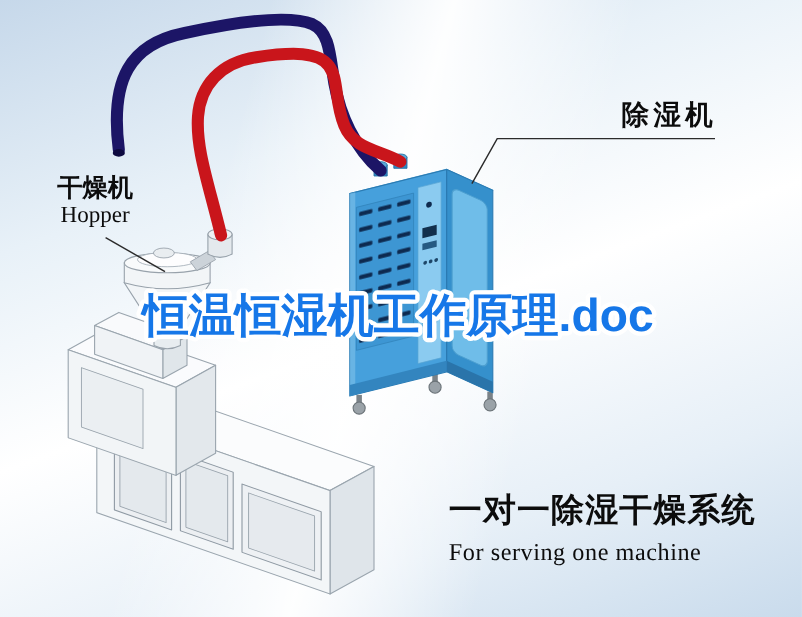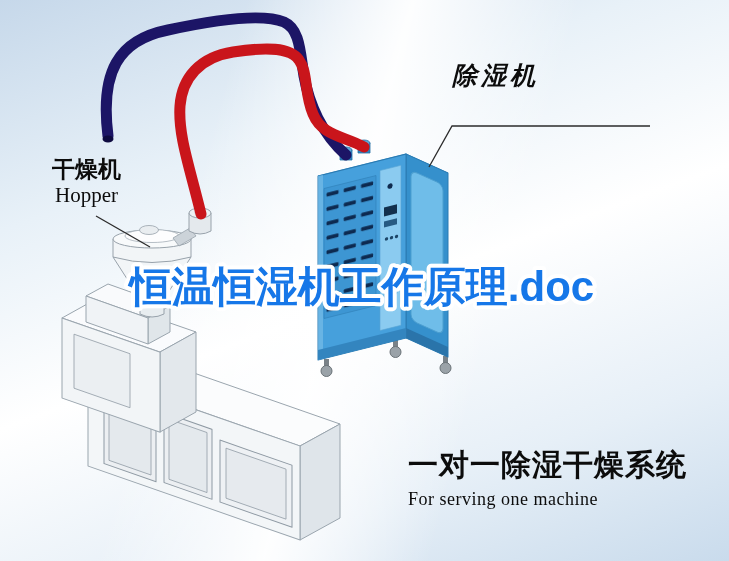--- a/index.html
+++ b/index.html
@@ -8,28 +8,28 @@
     position:relative;width:729px;height:561px;overflow:hidden;
     background:
       linear-gradient(105deg, rgba(255,255,255,0) 28%, rgba(255,255,255,.95) 47%, rgba(255,255,255,0) 66%),
       linear-gradient(160deg, #c6d8ea 0%, #e8f1f8 28%, #ffffff 52%, #e6eff7 78%, #c9dbec 100%);
   }
   .stage svg{position:absolute;left:0;top:0;}
   .label{position:absolute;color:#0c0c0c;line-height:1.05;}
   .label .zh{font-weight:bold;font-family:"Liberation Sans",sans-serif;}
   .label .en{font-family:"Liberation Serif",serif;}
   .hopper-label{left:52px;top:158px;}
-  .hopper-label .zh{font-size:23px;font-family:Liberation Serif, serif;}
+  .hopper-label .zh{font-size:23px;}
   .hopper-label .en{font-size:21px;margin-top:2px;padding-left:3px;}
-  .dehum-label{left:452px;top:62px;width:200px;text-align:left;font-style:italic;}
+  .dehum-label{left:452px;top:92px;width:200px;text-align:right;}
   .dehum-label .zh{font-size:25px;letter-spacing:4px;}
   .dehum-label .en{font-size:22px;margin-top:7px;}
   .caption{left:408px;top:449px;}
   .caption .zh{font-size:30px;letter-spacing:1px;}
-  .caption .en{font-size:18px;margin-top:9px;letter-spacing:.5px;}
+  .caption .en{font-size:22px;margin-top:9px;letter-spacing:.5px;}
 </style>
 </head>
 <body>
 
 <div class="stage">
   <svg width="729" height="561" viewBox="0 0 729 561">
     <defs>
       <pattern id="ventPat" x="6" y="14" width="17.3" height="14.4" patternUnits="userSpaceOnUse">
         <rect x="2.5" y="5" width="12" height="3.8" rx="1" fill="#0d2a50"></rect>
       </pattern>

